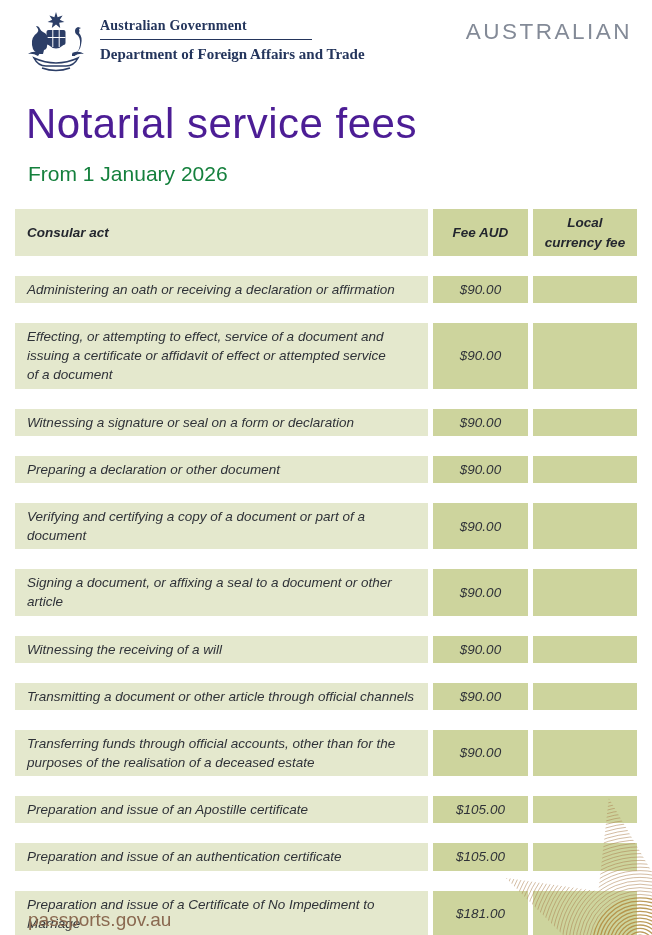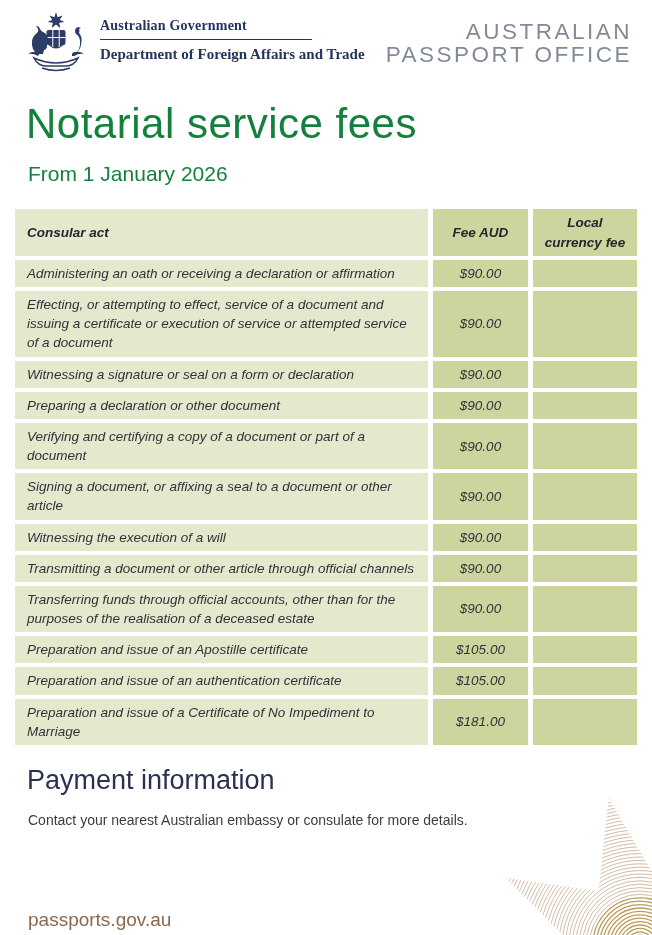--- a/index.html
+++ b/index.html
@@ -41,21 +41,21 @@
     line-height: 23px;
     font-weight: 400;
     opacity: 0.85;
   }
 
   
   .page-title {
     margin: 24px 0 0 26px;
     font-size: 42px;
     font-weight: 400;
-    color: #15803d;
+    color: #4c1d95;
     letter-spacing: 0.5px;
   }
   .page-subtitle {
     margin: 14px 0 0 28px;
     font-size: 21px;
     font-weight: 400;
     color: #15803d;
   }
 
   
@@ -81,21 +81,21 @@
   }
   .cell-fee, .cell-local {
     background: #cdd49d;
     padding: 4px 6px;
     justify-content: center;
     text-align: center;
   }
   .header-row .cell { font-weight: bold; color: #23262e; }
   .header-row .cell-act { min-height: 47px; }
   .header-row .cell-fee, .header-row .cell-local { min-height: 47px; }
-  .body-row .cell { min-height: 27px; color: #2f3238; }
+  .body-row .cell { min-height: 27px; color: #2f3238; margin-top: 16px; }
 
   
   .payment-heading {
     margin: 20px 0 0 27px;
     font-size: 27px;
     font-weight: 400;
     color: #2b3150;
   }
   .payment-paragraphs { margin: 14px 28px 0 28px; width: 600px; }
   .payment-paragraphs p {
@@ -148,42 +148,41 @@
       <path d="M24 58 q14 5 28 0" fill="none" stroke="#2c3e67" stroke-width="1.4"></path>
     </svg>
     <div class="gov-text">
       <div class="gov-title">Australian Government</div>
       <div class="gov-rule"></div>
       <div class="gov-dept">Department of Foreign Affairs and Trade</div>
     </div>
   </div>
   <div class="office-logo">
     <div>AUSTRALIAN</div>
-    <div>PASSPORT OFFICE</div>
   </div>
 </div>
 
 <h1 class="page-title">Notarial service fees</h1>
 <div class="page-subtitle">From 1 January 2026</div>
 
 <div class="fees-table">
   <div class="header-row" style="display:contents">
     <div class="cell cell-act">Consular act</div>
     <div class="cell cell-fee">Fee AUD</div>
     <div class="cell cell-local" style="white-space:pre-line">Local
 currency fee</div>
   </div>
 
   <div class="body-row" style="display:contents">
     <div class="cell cell-act">Administering an oath or receiving a declaration or affirmation</div>
     <div class="cell cell-fee">$90.00</div>
     <div class="cell cell-local"></div>
   </div>
   <div class="body-row" style="display:contents">
-    <div class="cell cell-act">Effecting, or attempting to effect, service of a document and issuing a certificate or execution of service or attempted service
+    <div class="cell cell-act">Effecting, or attempting to effect, service of a document and issuing a certificate or affidavit of effect or attempted service
 of a document</div>
     <div class="cell cell-fee">$90.00</div>
     <div class="cell cell-local"></div>
   </div>
   <div class="body-row" style="display:contents">
     <div class="cell cell-act">Witnessing a signature or seal on a form or declaration</div>
     <div class="cell cell-fee">$90.00</div>
     <div class="cell cell-local"></div>
   </div>
   <div class="body-row" style="display:contents">
@@ -195,21 +194,21 @@
     <div class="cell cell-act">Verifying and certifying a copy of a document or part of a document</div>
     <div class="cell cell-fee">$90.00</div>
     <div class="cell cell-local"></div>
   </div>
   <div class="body-row" style="display:contents">
     <div class="cell cell-act">Signing a document, or affixing a seal to a document or other article</div>
     <div class="cell cell-fee">$90.00</div>
     <div class="cell cell-local"></div>
   </div>
   <div class="body-row" style="display:contents">
-    <div class="cell cell-act">Witnessing the execution of a will</div>
+    <div class="cell cell-act">Witnessing the receiving of a will</div>
     <div class="cell cell-fee">$90.00</div>
     <div class="cell cell-local"></div>
   </div>
   <div class="body-row" style="display:contents">
     <div class="cell cell-act">Transmitting a document or other article through official channels</div>
     <div class="cell cell-fee">$90.00</div>
     <div class="cell cell-local"></div>
   </div>
   <div class="body-row" style="display:contents">
     <div class="cell cell-act">Transferring funds through official accounts, other than for the purposes of the realisation of a deceased estate</div>

